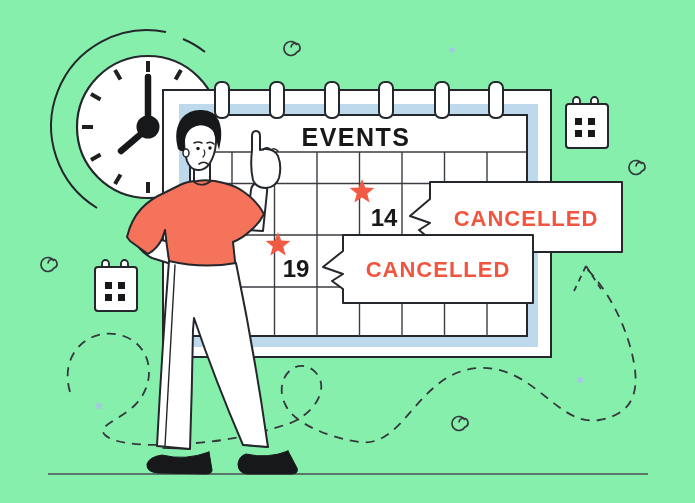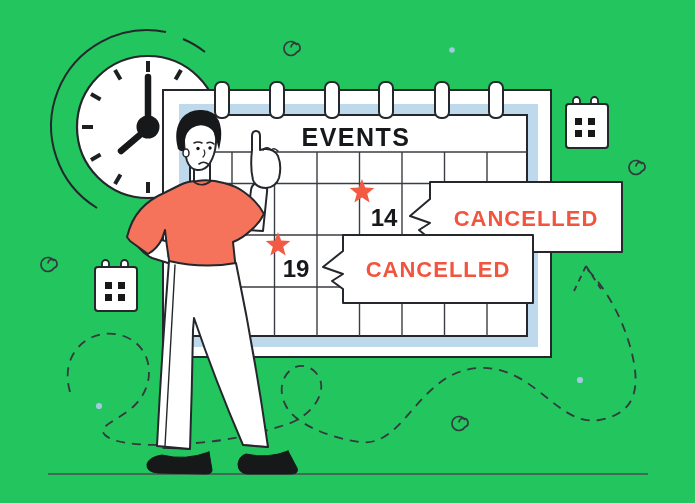--- a/index.html
+++ b/index.html
@@ -1,16 +1,16 @@
 <!DOCTYPE html>
 <html><head>
 <meta charset="utf-8">
 <style>
   html,body{margin:0;padding:0;background:#ffffff;}
-  #canvas{position:relative;width:695px;height:503px;background:#22c55e;overflow:hidden;}
+  #canvas{position:relative;width:695px;height:503px;background:#86efac;overflow:hidden;}
   svg{display:block;}
   .txt{font-family:"Liberation Sans","DejaVu Sans",sans-serif;font-weight:bold;}
   .title-txt{font-size:25px;letter-spacing:1.5px;}
   .day-txt{font-size:24px;}
   .cancel-txt{font-size:22px;letter-spacing:1px;}
 </style>
 </head>
 <body>
 
 <div id="canvas">

